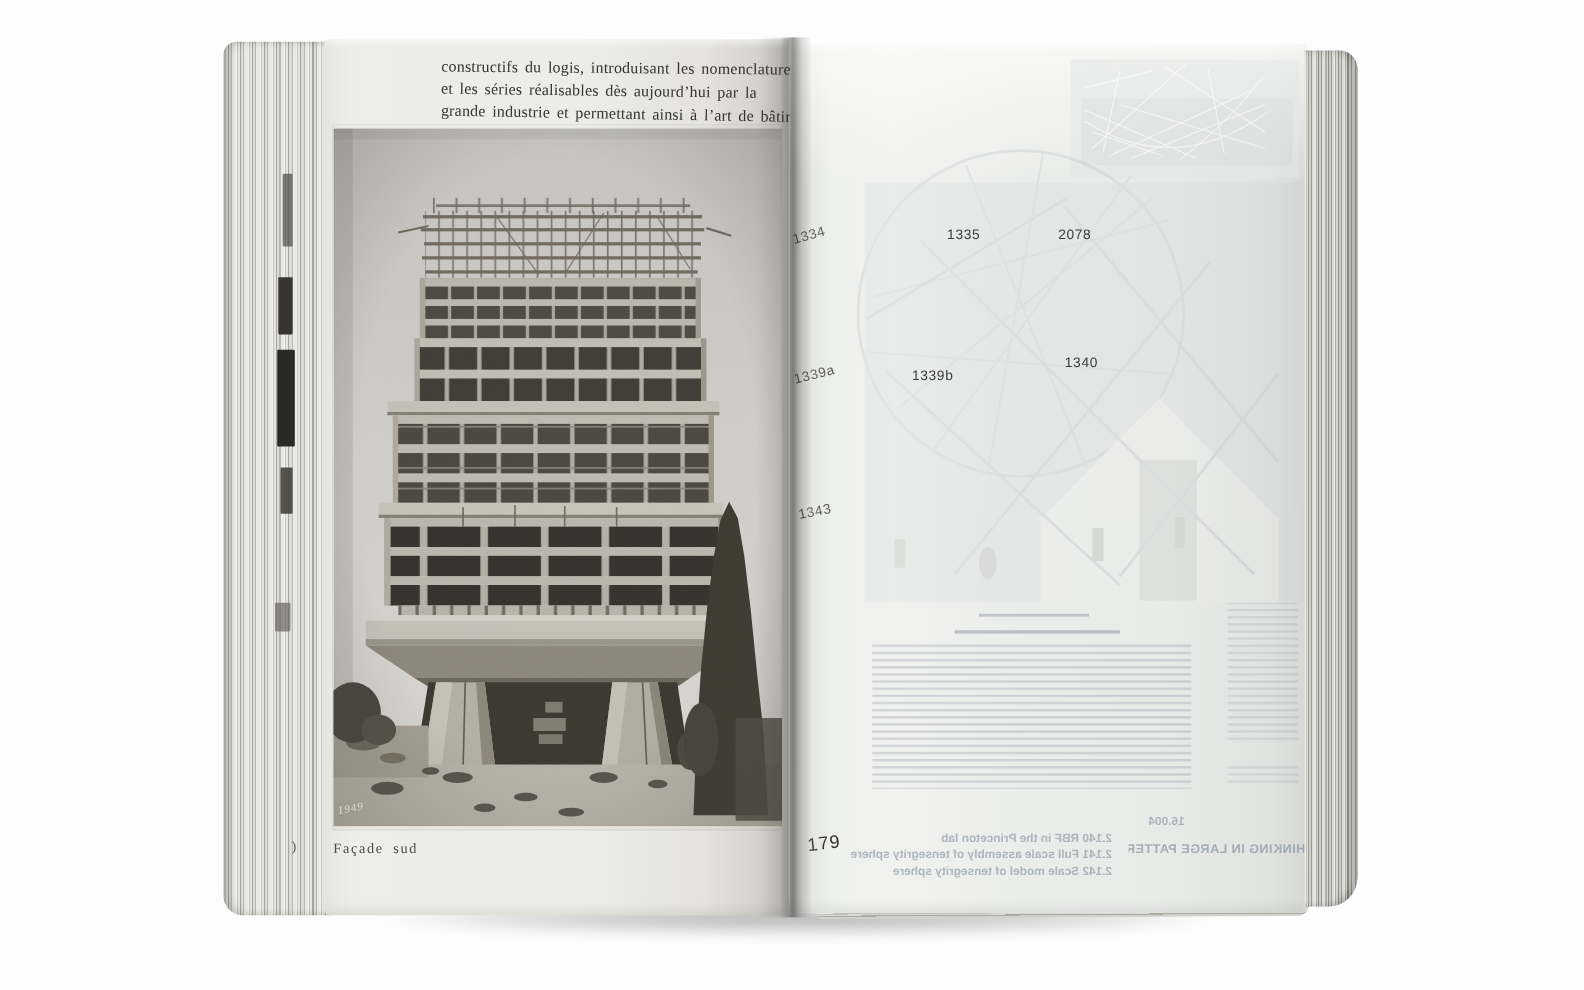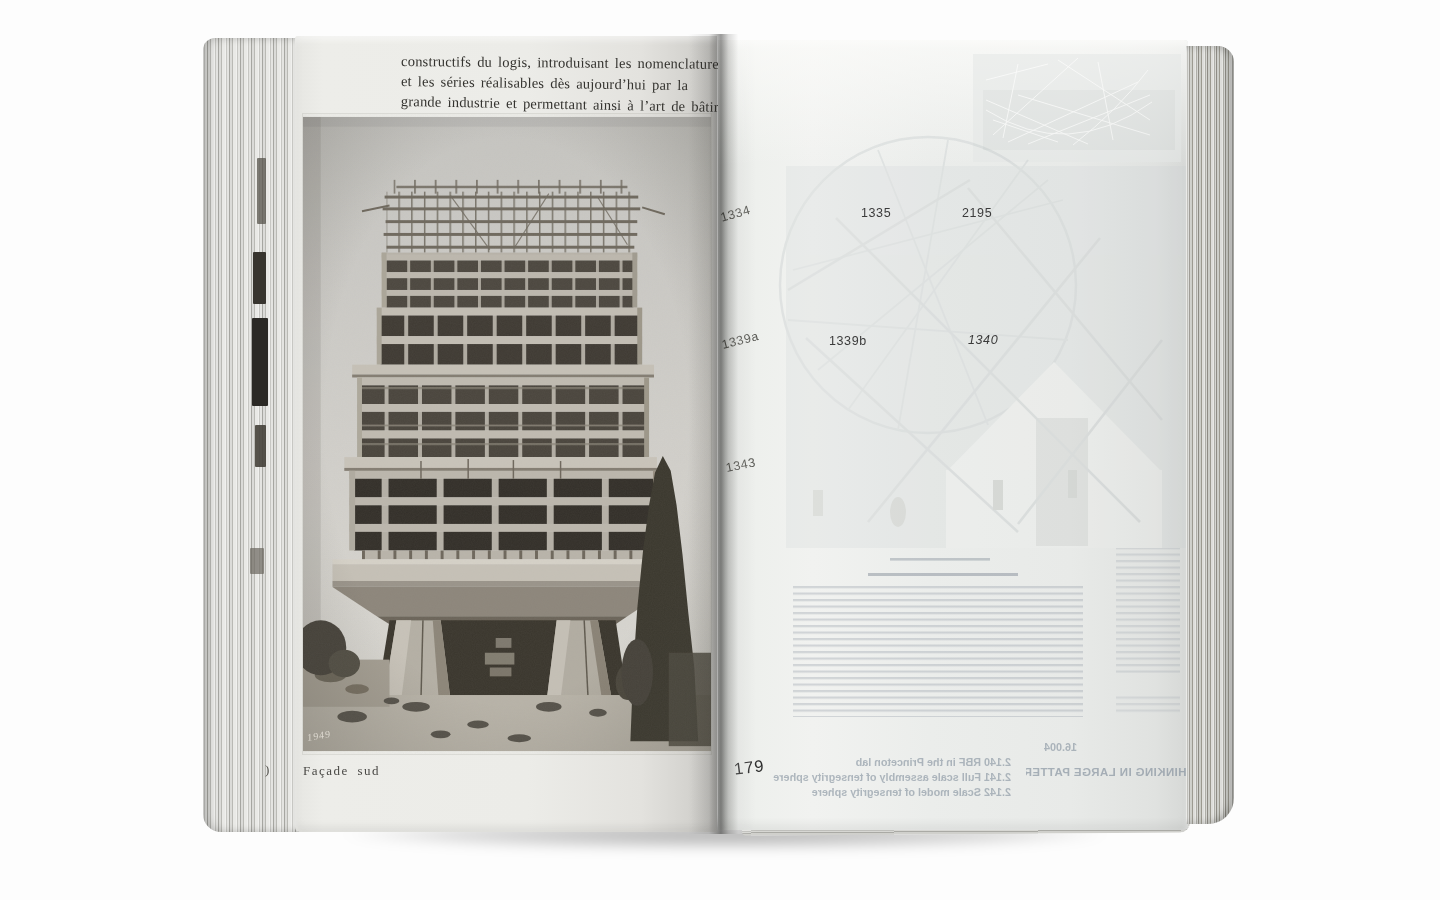--- a/index.html
+++ b/index.html
@@ -400,24 +400,24 @@
       <rect x="150" y="533" width="150" height="3" fill="rgba(115,125,138,.42)"></rect>
       <rect x="172" y="518" width="100" height="2.6" fill="rgba(115,125,138,.36)"></rect>
       <rect x="75" y="545" width="290" height="132" fill="url(#txtrows)" opacity=".85"></rect>
       <rect x="398" y="508" width="64" height="125" fill="url(#txtrows)" opacity=".6"></rect>
       <rect x="398" y="655" width="64" height="20" fill="url(#txtrows)" opacity=".5"></rect>
     </g>
   </svg>
 
   <span class="abs fig-num curved" style="left:3px;top:171px;transform:rotate(-16deg);">1334</span>
   <span class="abs fig-num" style="left:97px;top:166px;margin-left:46px;">1335</span>
-  <span class="abs fig-num" style="left:244px;top:166px;">2195</span>
+  <span class="abs fig-num" style="left:244px;top:166px;">2078</span>
   <span class="abs fig-num curved" style="left:4px;top:298px;transform:rotate(-14deg);">1339a</span>
   <span class="abs fig-num" style="left:111px;top:294px;">1339b</span>
-  <span class="abs fig-num" style="left:250px;top:293px;font-style:italic;">1340</span>
+  <span class="abs fig-num" style="left:250px;top:283px;">1340</span>
   <span class="abs fig-num curved" style="left:8px;top:421px;transform:rotate(-11deg);">1343</span>
 
   <span class="abs page-num">179</span>
 
   <div class="abs st-captions mirror">
     <div class="c-num">16.004</div>
     <div class="c-line">2.140  RBF in the Princeton lab</div>
     <div class="c-line">2.141  Full scale assembly of tensegrity sphere</div>
     <div class="c-line">2.142  Scale model of tensegrity sphere</div>
   </div>

